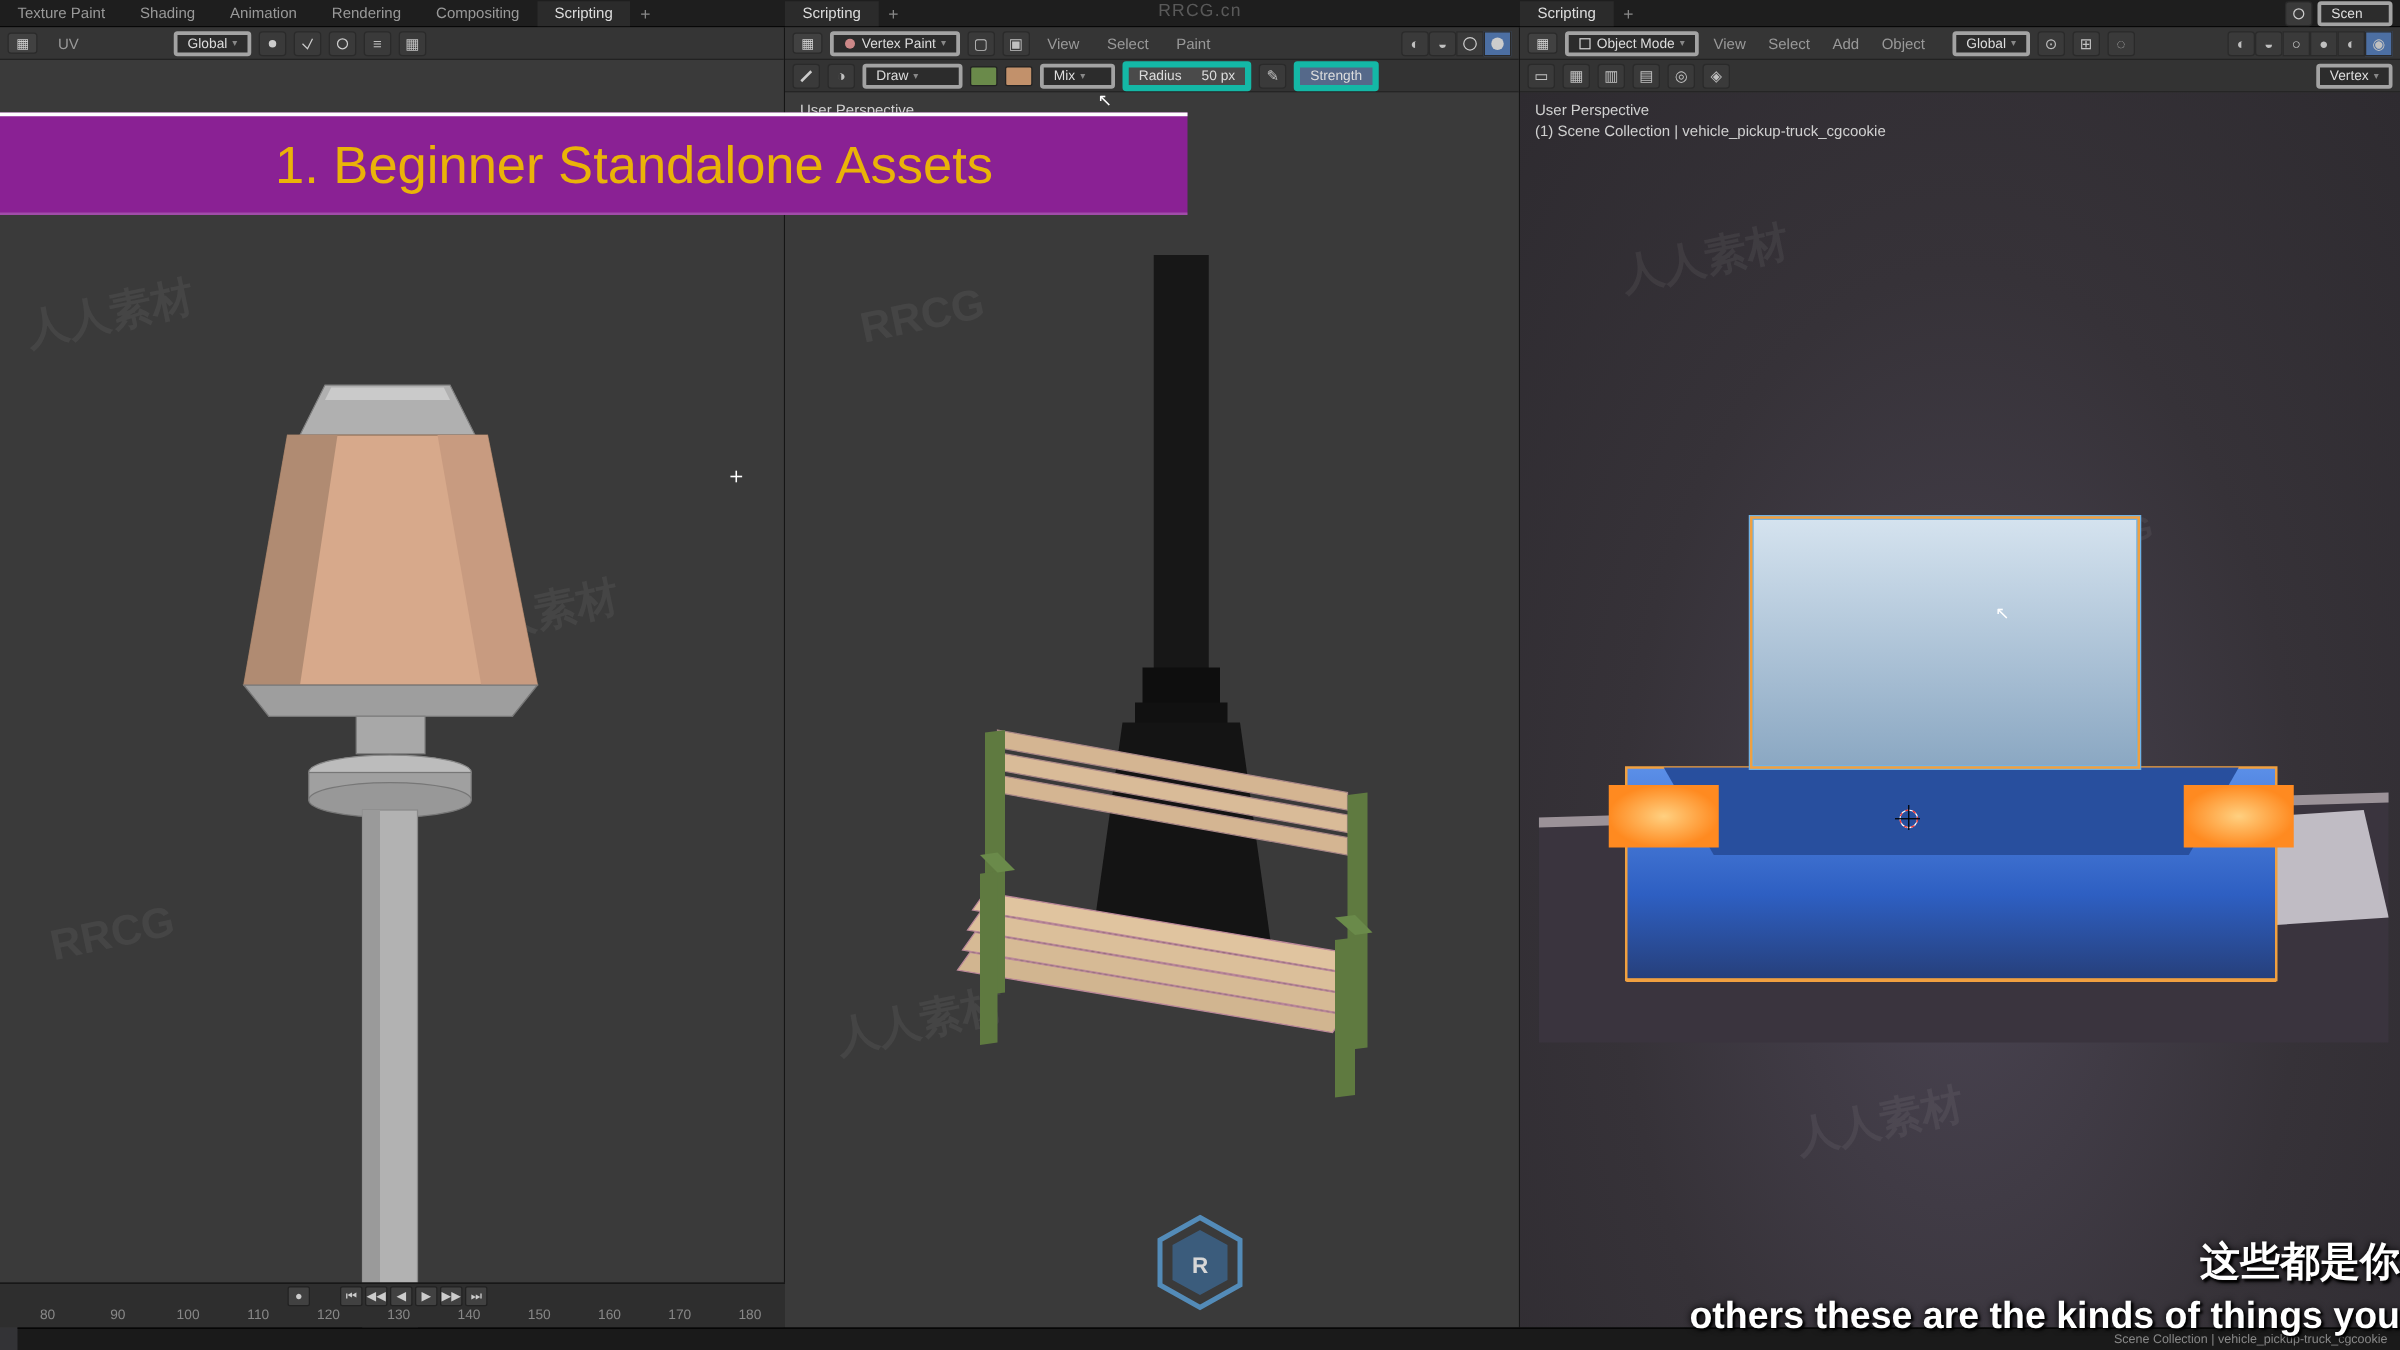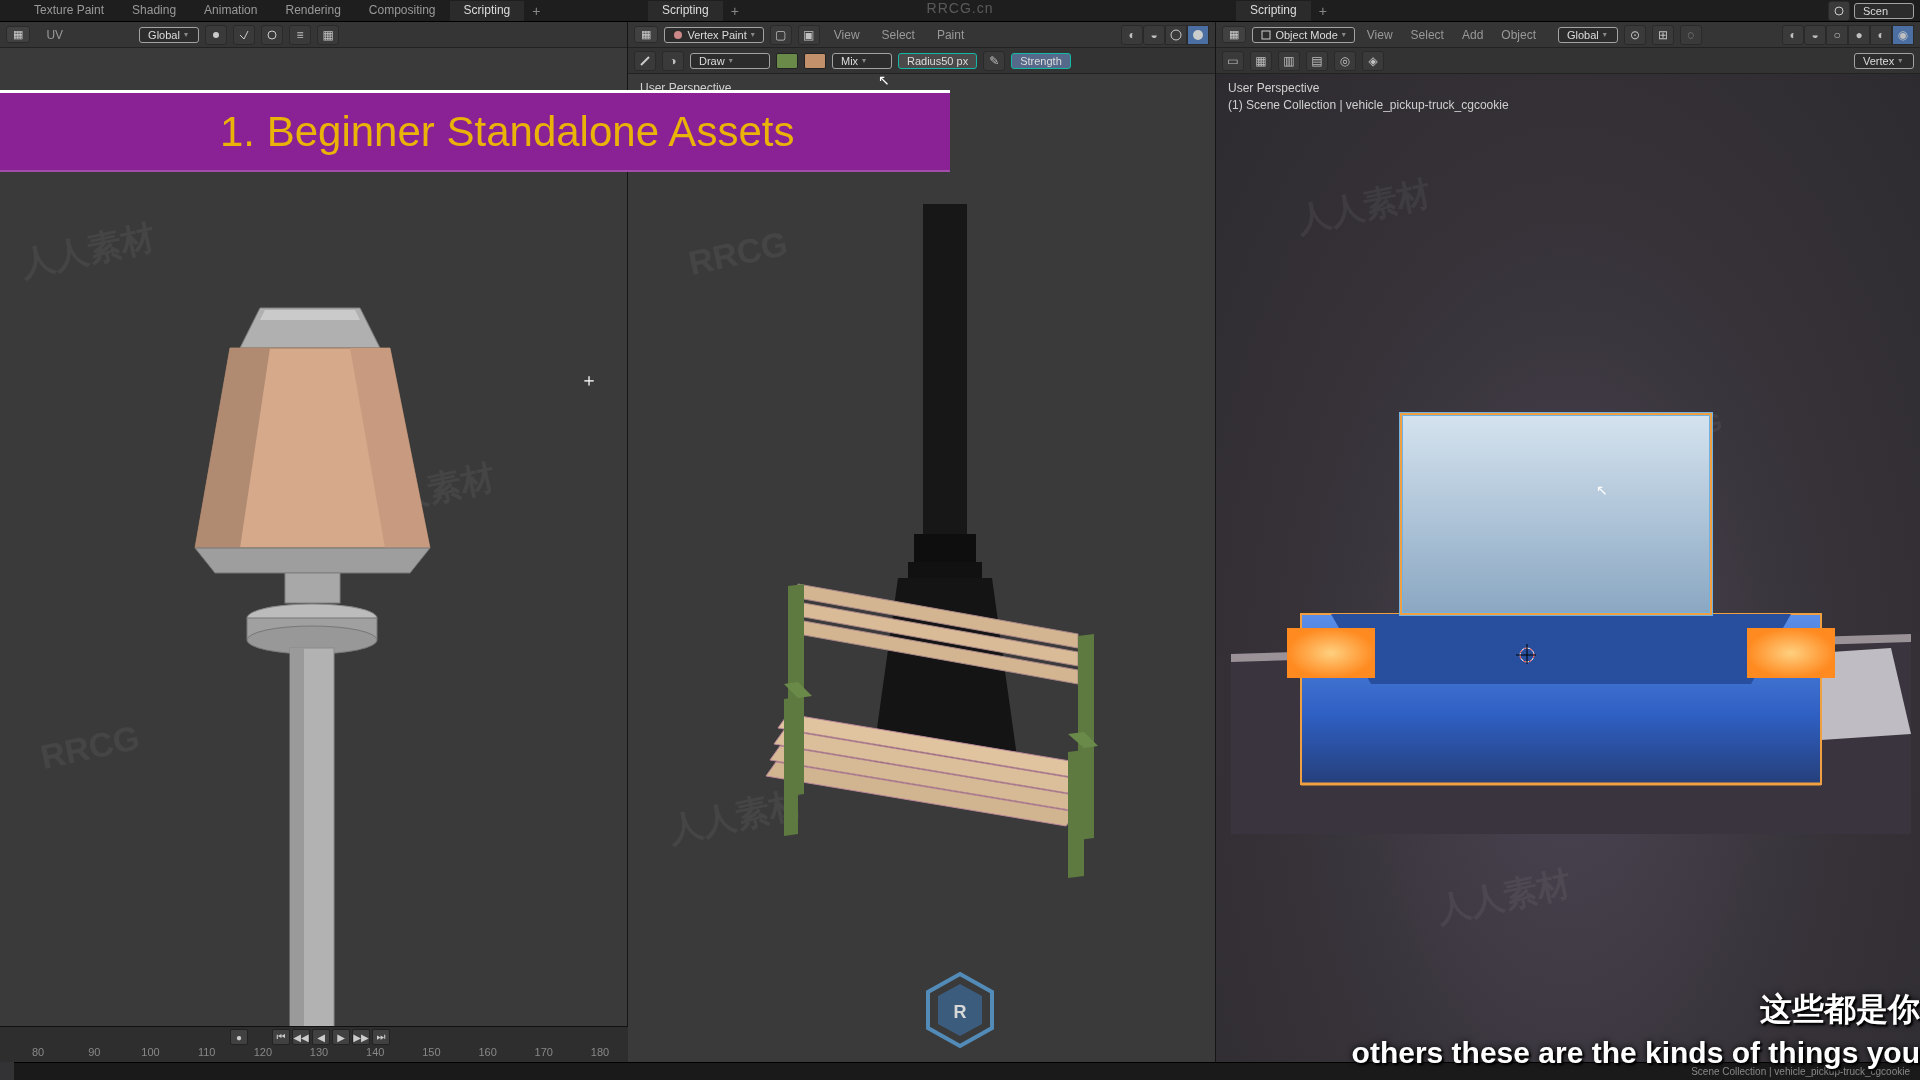--- a/index.html
+++ b/index.html
@@ -67,21 +67,21 @@
       border-radius: 3px;
       padding: 1px 6px;
       font-size: 11px;
       color: #ccc;
       display: flex;
       align-items: center;
       gap: 4px;
     }
     .hdr-dropdown {
       background: #2c2c2c;
-      border: 1px solid #a3a3a3;
+      border: 3px solid #a3a3a3;
       border-radius: 3px;
       padding: 1px 8px;
       font-size: 11px;
       color: #ddd;
       display: flex;
       align-items: center;
       gap: 4px;
       min-width: 60px;
     }
     .chev { font-size: 8px; color: #888; }
@@ -219,28 +219,28 @@
       color: #888;
       text-align: center;
     }
     .color-swatch {
       width: 22px; height: 16px;
       border: 1px solid #222;
       border-radius: 2px;
     }
     .num-input {
       background: #4a4a4a;
-      border: 1px solid #14b8a6;
+      border: 5px solid #14b8a6;
       border-radius: 3px;
       padding: 1px 8px;
       font-size: 11px;
       color: #ddd;
       display: flex;
       align-items: flex-end;
-      gap: 0;
+      gap: 16px;
     }
     .statusbar {
       position: absolute;
       bottom: 0;
       left: 14px; right: 0;
       height: 18px;
       background: #1a1a1a;
       border-top: 1px solid #000;
       font-size: 10px;
       color: #888;
@@ -271,21 +271,21 @@
       color: rgba(200,200,200,0.35);
       letter-spacing: 1px;
       z-index: 40;
     }
   </style>
 </head>
 <body>
 
 <div class="top-watermark">RRCG.cn</div>
 
-<div class="workspace-tabs" style="flex-wrap:nowrap;padding-left:20px;">
+<div class="workspace-tabs" style="flex-wrap:nowrap;">
   <div style="display:flex; width:628px;">
     <div class="tab">Texture Paint</div>
     <div class="tab">Shading</div>
     <div class="tab">Animation</div>
     <div class="tab">Rendering</div>
     <div class="tab">Compositing</div>
     <div class="tab active">Scripting</div>
     <div class="tab-add">+</div>
   </div>
   <div style="display:flex; width:588px;">

